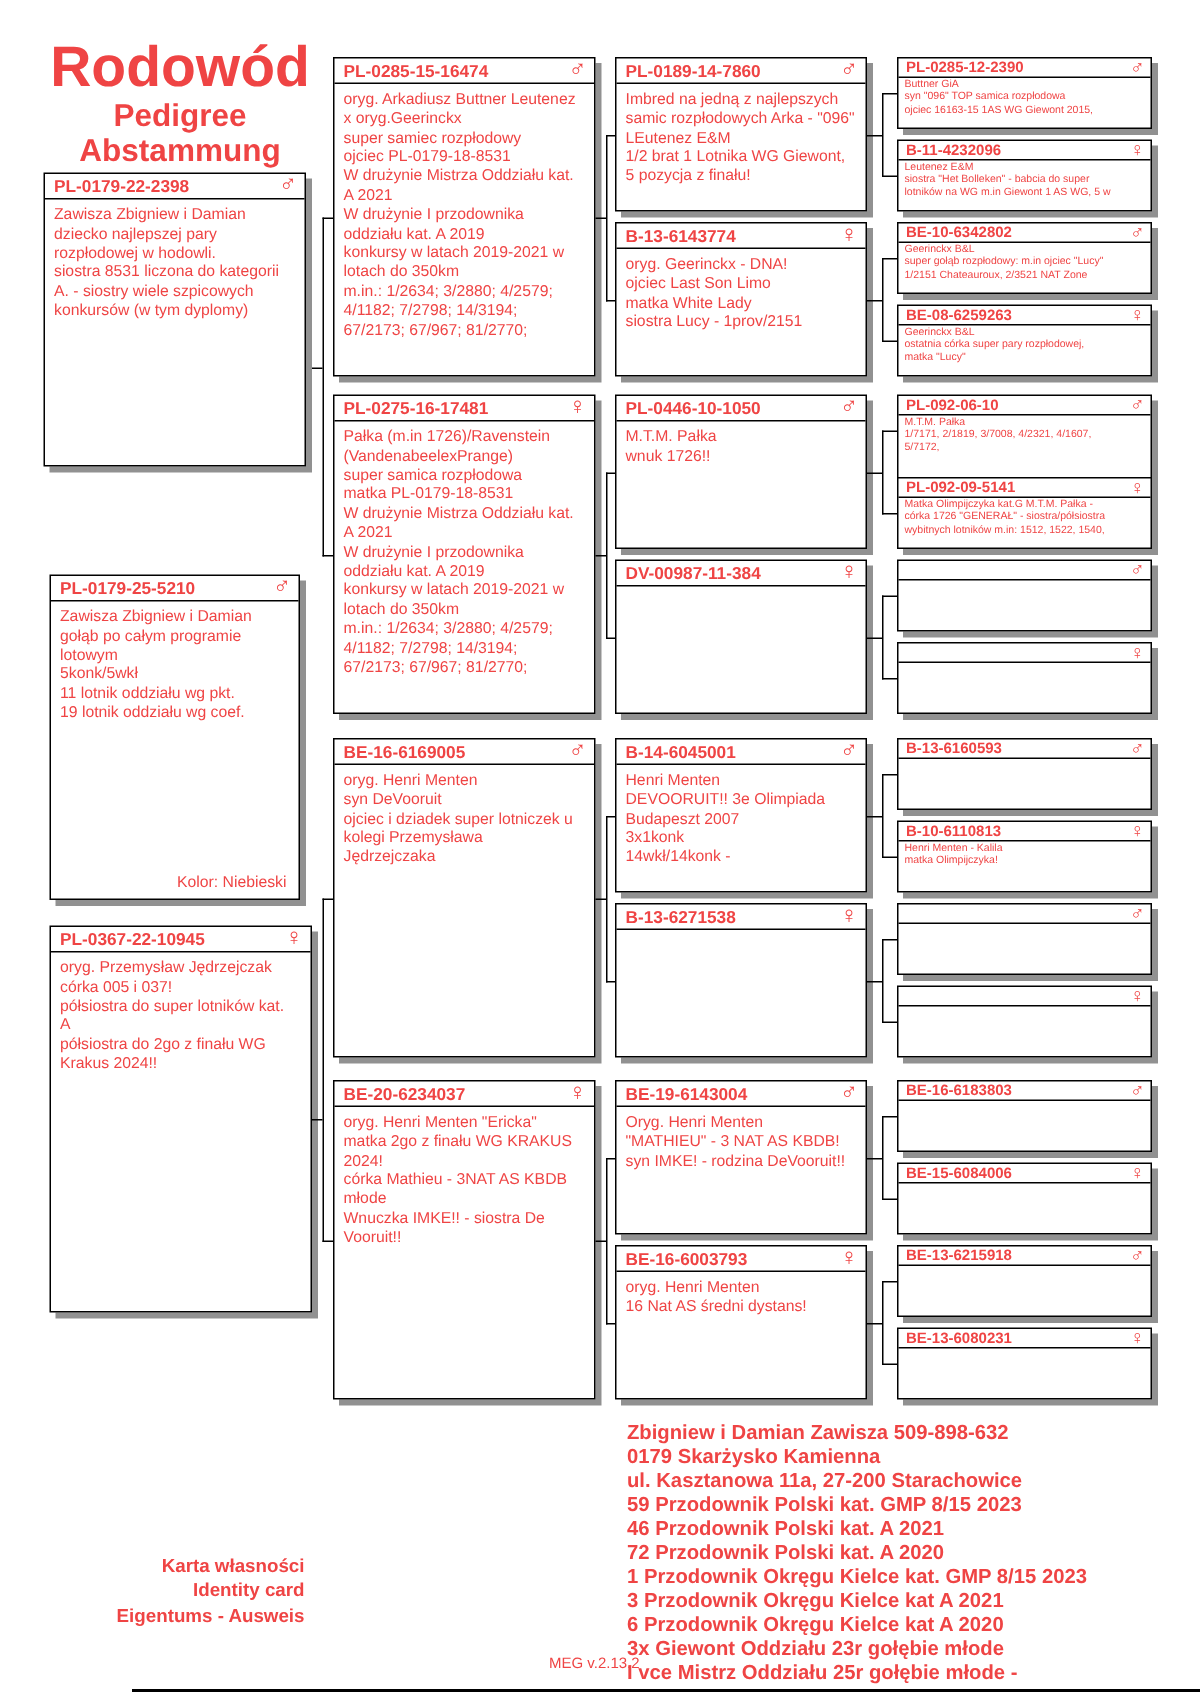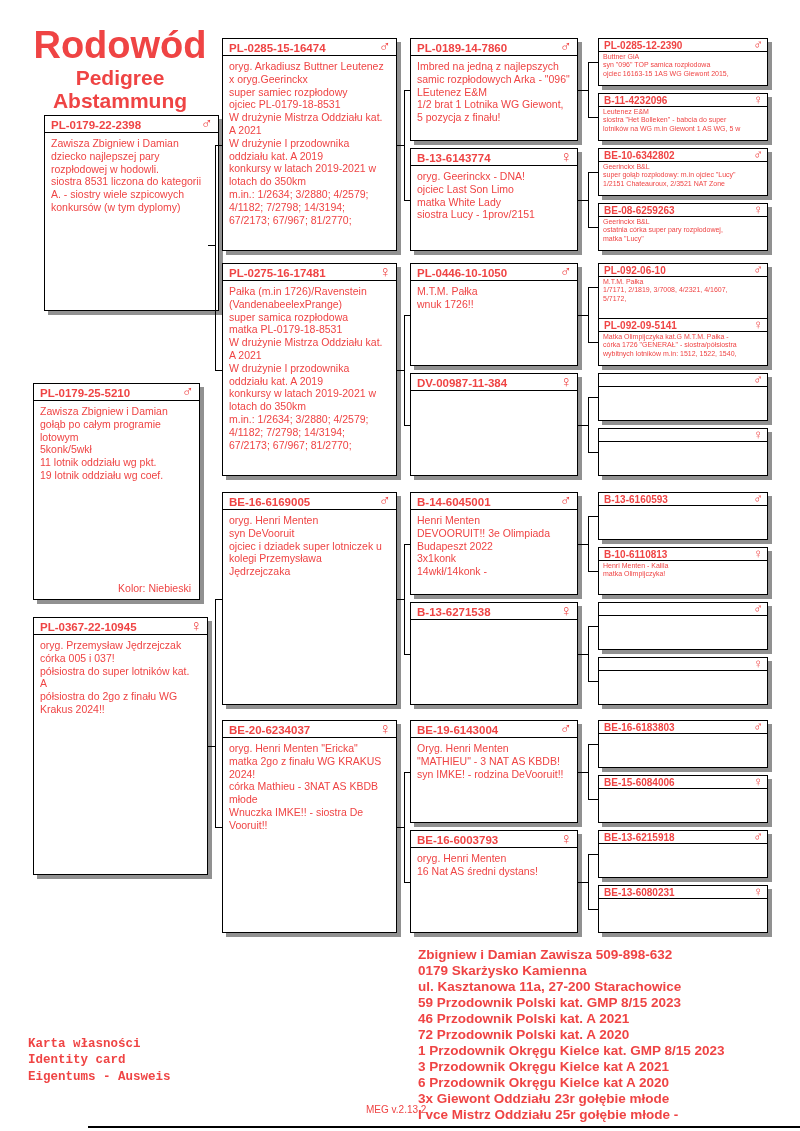--- a/index.html
+++ b/index.html
@@ -14,38 +14,38 @@
   .bbody{padding:4px 6px 2px 6px;font-size:10.5px;line-height:1.22;white-space:pre-line;}
   .bfoot{position:absolute;right:8px;bottom:5px;font-size:10.5px;}
   .box.small .bhead{min-height:13px;padding:0 4px 0 5px;}
   .box.small .ring{font-size:10px;padding-top:1px;}
   .box.small .sex{font-size:13px;line-height:12px;}
   .box.small .bbody{padding:1px 4px;font-size:7px;line-height:1.18;}
   .cline{position:absolute;background:#000;}
   .title{position:absolute;left:26px;top:26px;width:188px;text-align:center;}
   .t-main{font-size:38px;font-weight:bold;line-height:1.05;}
   .t-sub{font-size:21px;font-weight:bold;line-height:1.1;}
-  .ownercard{position:absolute;left:28px;top:1036px;width:175px;text-align:left;
-             font-weight:bold;font-size:12.5px;line-height:1.3;font-family:Liberation Mono, monospace;}
+  .ownercard{position:absolute;left:28px;top:1036px;width:175px;text-align:right;
+             font-weight:bold;font-size:12.5px;line-height:1.3;}
   .info{position:absolute;left:418px;top:947px;font-weight:bold;font-size:13.5px;line-height:1.185;}
   .version{position:absolute;left:366px;top:1104px;font-size:10px;}
   .bottomline{position:absolute;left:88px;top:1126px;width:712px;height:2px;background:#000;}
 </style>
 </head>
 <body>
 
 <div id="page">
 
   <div class="title">
     <div class="t-main">Rodowód</div>
     <div class="t-sub">Pedigree</div>
     <div class="t-sub">Abstammung</div>
   </div>
 
-  <div class="box" id="g1b0" style="left:44px;top:115px;width:175px;height:196px">
+  <div class="box" id="g1b0" style="left:29px;top:115px;width:175px;height:196px">
     <div class="bhead">
       <span class="ring">PL-0179-22-2398</span>
       <span class="sex">♂</span>
     </div>
     <div class="bbody">Zawisza Zbigniew i Damian
 dziecko najlepszej pary
 rozpłodowej w hodowli.
 siostra 8531 liczona do kategorii
 A. - siostry wiele szpicowych
 konkursów (w tym dyplomy)</div>
@@ -175,21 +175,21 @@
     </div>
     <div class="bbody"></div>
   </div>
   <div class="box" id="g3b4" style="left:410px;top:492px;width:168px;height:103px">
     <div class="bhead">
       <span class="ring">B-14-6045001</span>
       <span class="sex">♂</span>
     </div>
     <div class="bbody">Henri Menten
 DEVOORUIT!! 3e Olimpiada
-Budapeszt 2022
+Budapeszt 2007
 3x1konk
 14wkł/14konk -</div>
   </div>
   <div class="box" id="g3b5" style="left:410px;top:602px;width:168px;height:103px">
     <div class="bhead">
       <span class="ring">B-13-6271538</span>
       <span class="sex">♀</span>
     </div>
     <div class="bbody"></div>
   </div>

